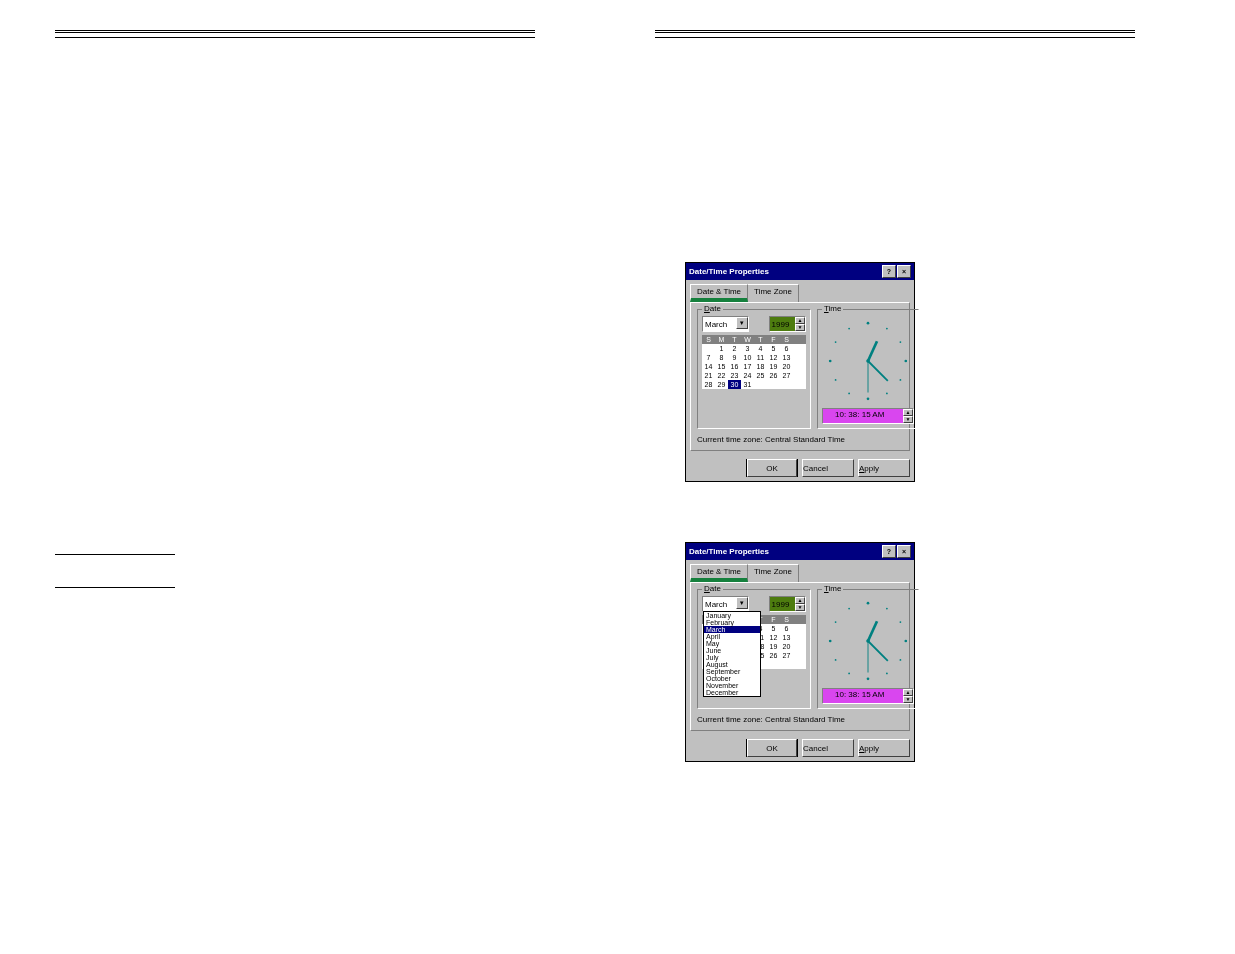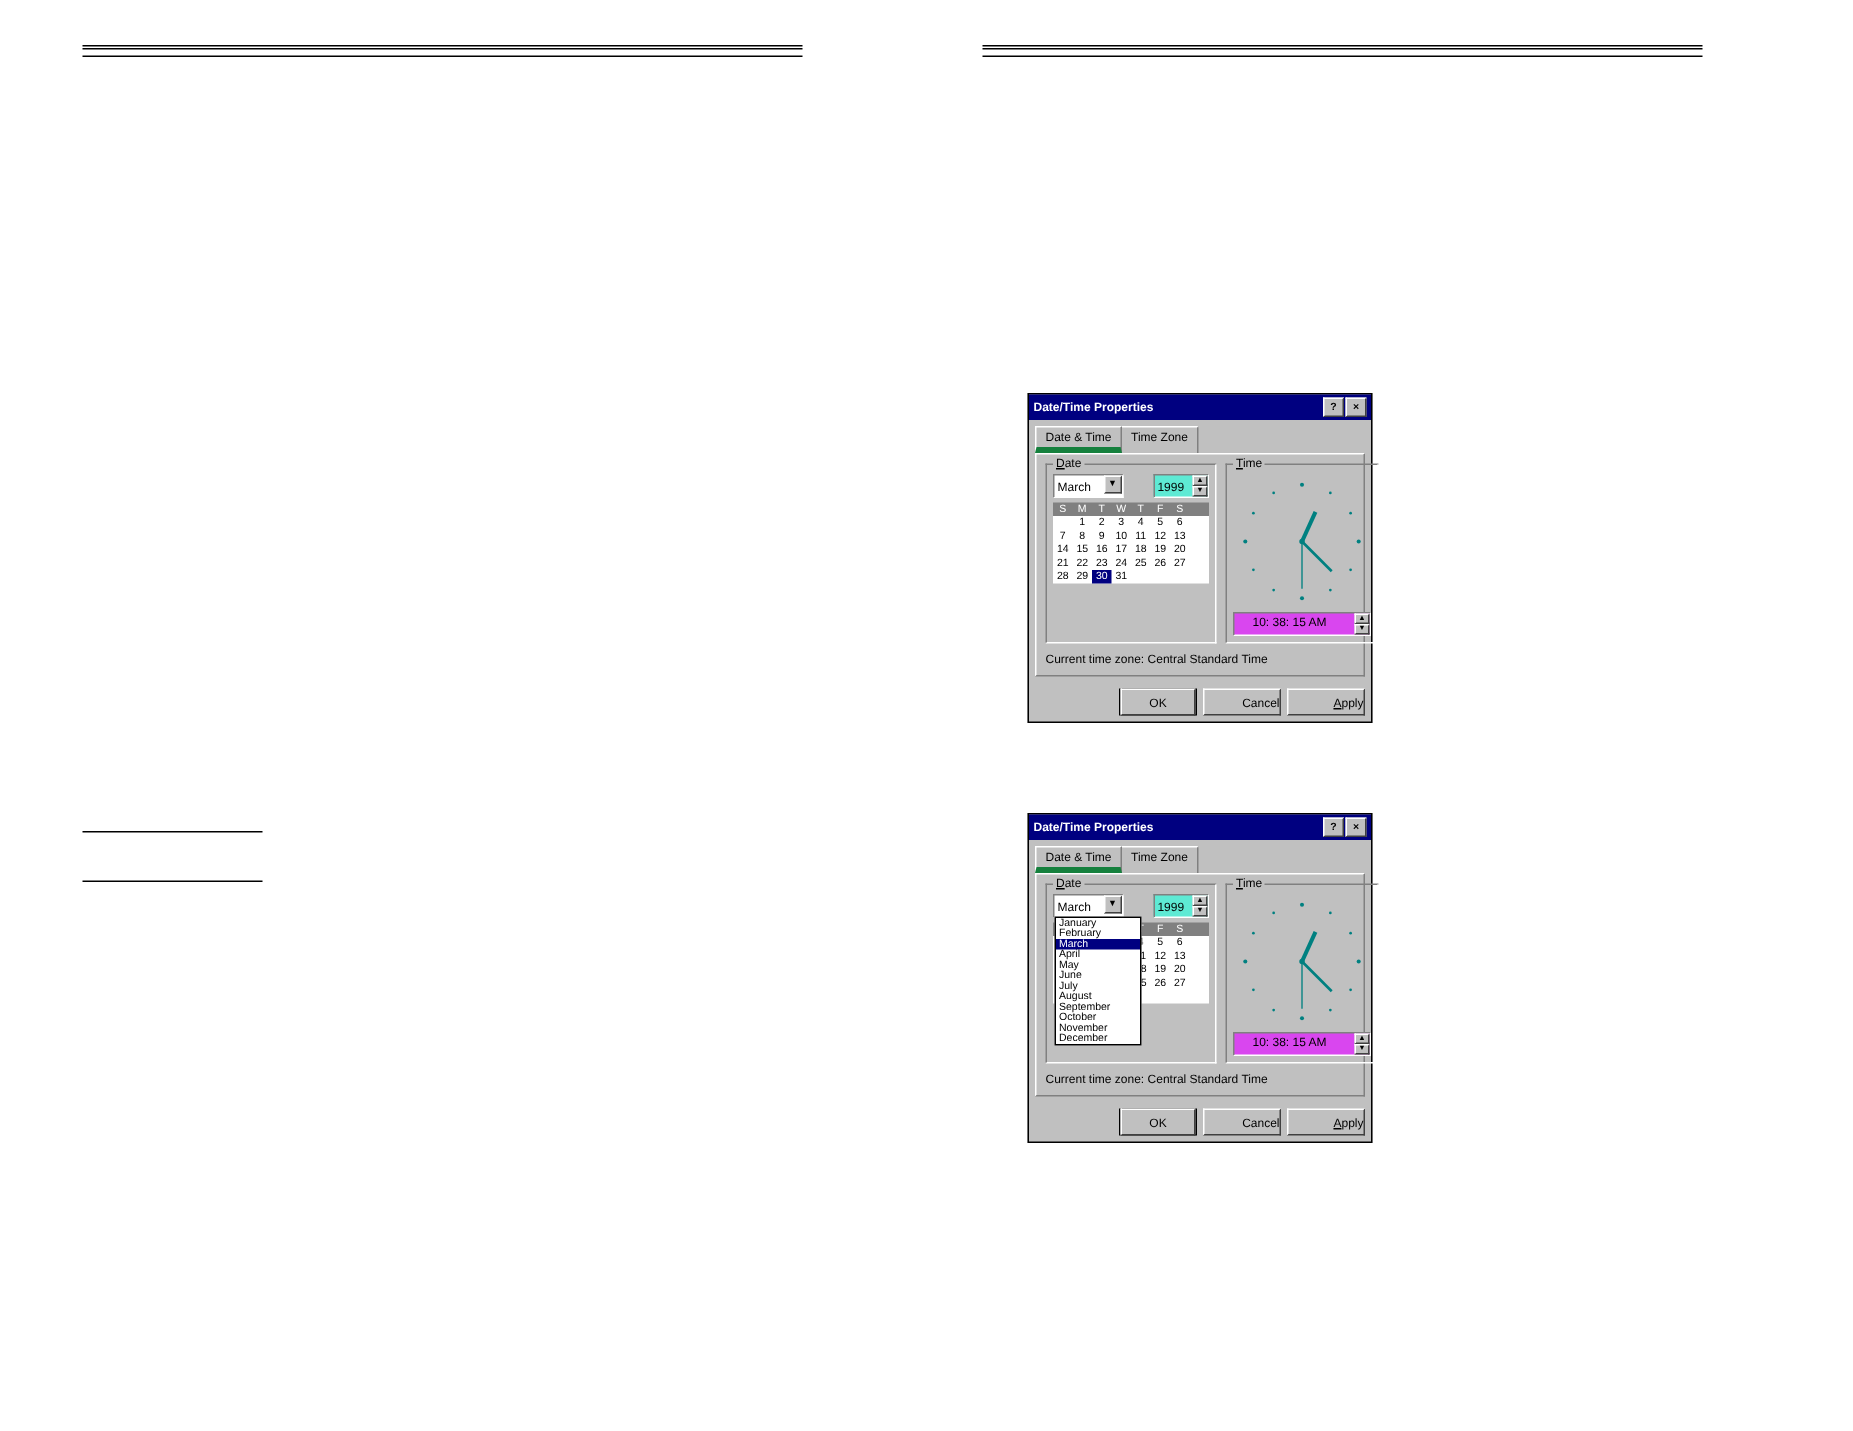--- a/index.html
+++ b/index.html
@@ -17,37 +17,37 @@
 .dlg-body{border:1px solid #fff;border-top-color:#fff;border-left-color:#fff;border-right-color:#808080;border-bottom-color:#808080;margin:0 4px 4px 4px;padding:6px;background:#c0c0c0}
 .groups{display:flex;gap:6px}
 .grp{border:1px solid #808080;border-right-color:#fff;border-bottom-color:#fff;padding:6px 4px 4px 4px;position:relative}
 .grp-title{position:absolute;top:-6px;left:4px;background:#c0c0c0;padding:0 2px;font-size:8px}
 .grp-title .ul{text-decoration:underline}
 .date-grp{width:104px}
 .time-grp{width:112px}
 .month-sel{display:flex;gap:20px;margin-bottom:3px}
 .dropdown{border:1px solid #808080;border-right-color:#fff;border-bottom-color:#fff;background:#fff;display:flex;align-items:center;padding:1px 2px;font-size:8px;width:44px;height:12px;position:relative}
 .dropdown .arrow{width:10px;height:10px;background:#c0c0c0;border:1px solid #fff;border-right-color:#404040;border-bottom-color:#404040;position:absolute;right:0;top:0;font-size:6px;display:flex;align-items:center;justify-content:center}
-.spinner{border:1px solid #808080;border-right-color:#fff;border-bottom-color:#fff;background:#5eead4;display:flex;align-items:center;padding:1px 2px;font-size:8px;width:34px;height:12px;position:relative}
+.spinner{border:1px solid #808080;border-right-color:#fff;border-bottom-color:#fff;background:#4d7c0f;display:flex;align-items:center;padding:1px 2px;font-size:8px;width:34px;height:12px;position:relative}
 .spinner .updown{width:10px;height:12px;position:absolute;right:0;top:0;display:flex;flex-direction:column}
 .spinner .ud{flex:1;background:#c0c0c0;border:1px solid #fff;border-right-color:#404040;border-bottom-color:#404040;font-size:5px;display:flex;align-items:center;justify-content:center;line-height:1}
 .cal-head{display:flex;background:#808080;color:#fff;font-size:7px}
 .cal-head div{width:13px;text-align:center;padding:1px 0}
 .cal-body{background:#fff;font-size:7px}
 .cal-row{display:flex}
 .cal-row div{width:13px;text-align:center;padding:1px 0}
 .cal-row .sel{background:#000080;color:#fff}
 .clock{width:90px;height:90px;position:relative;margin:0 auto}
 .clock svg{width:100%;height:100%}
 .time-input{border:1px solid #808080;border-right-color:#fff;border-bottom-color:#fff;background:#d946ef;padding:1px 12px;font-size:8px;width:66px;height:12px;margin:2px auto 0;display:flex;align-items:flex-start;position:relative}
 .time-input .updown{width:10px;height:12px;position:absolute;right:0;top:0;display:flex;flex-direction:column}
 .time-input .ud{flex:1;background:#c0c0c0;border:1px solid #fff;border-right-color:#404040;border-bottom-color:#404040;font-size:5px;display:flex;align-items:center;justify-content:center;line-height:1}
 .tz-line{font-size:8px;margin-top:6px}
 .dlg-btns{display:flex;justify-content:flex-end;gap:4px;padding:4px}
-.dlg-btn{width:50px;height:16px;background:#c0c0c0;border:1px solid #fff;border-right-color:#404040;border-bottom-color:#404040;font-size:8px;display:flex;align-items:center;justify-content:flex-end}
+.dlg-btn{width:50px;height:16px;background:#c0c0c0;border:1px solid #fff;border-right-color:#404040;border-bottom-color:#404040;font-size:8px;display:flex;align-items:center;justify-content:flex-start}
 .dlg-btn.default{border:1px solid #000}
 .dlg-btn.default .inner{border:1px solid #fff;border-right-color:#404040;border-bottom-color:#404040;width:100%;height:100%;display:flex;align-items:center;justify-content:center}
 .dropdown-list{position:absolute;top:14px;left:0;width:56px;background:#fff;border:1px solid #000;font-size:7px;z-index:10}
 .dropdown-list div{padding:0 2px}
 .dropdown-list .hl{background:#000080;color:#fff}
 .col .content{min-height:830px}
 .shortlines{margin-top:516px}
 .shortline{border-top:1px solid #000;width:120px;margin-bottom:32px;margin-left:0}
 .dlg2{margin-top:224px}
 .dlg3{margin-top:60px}

